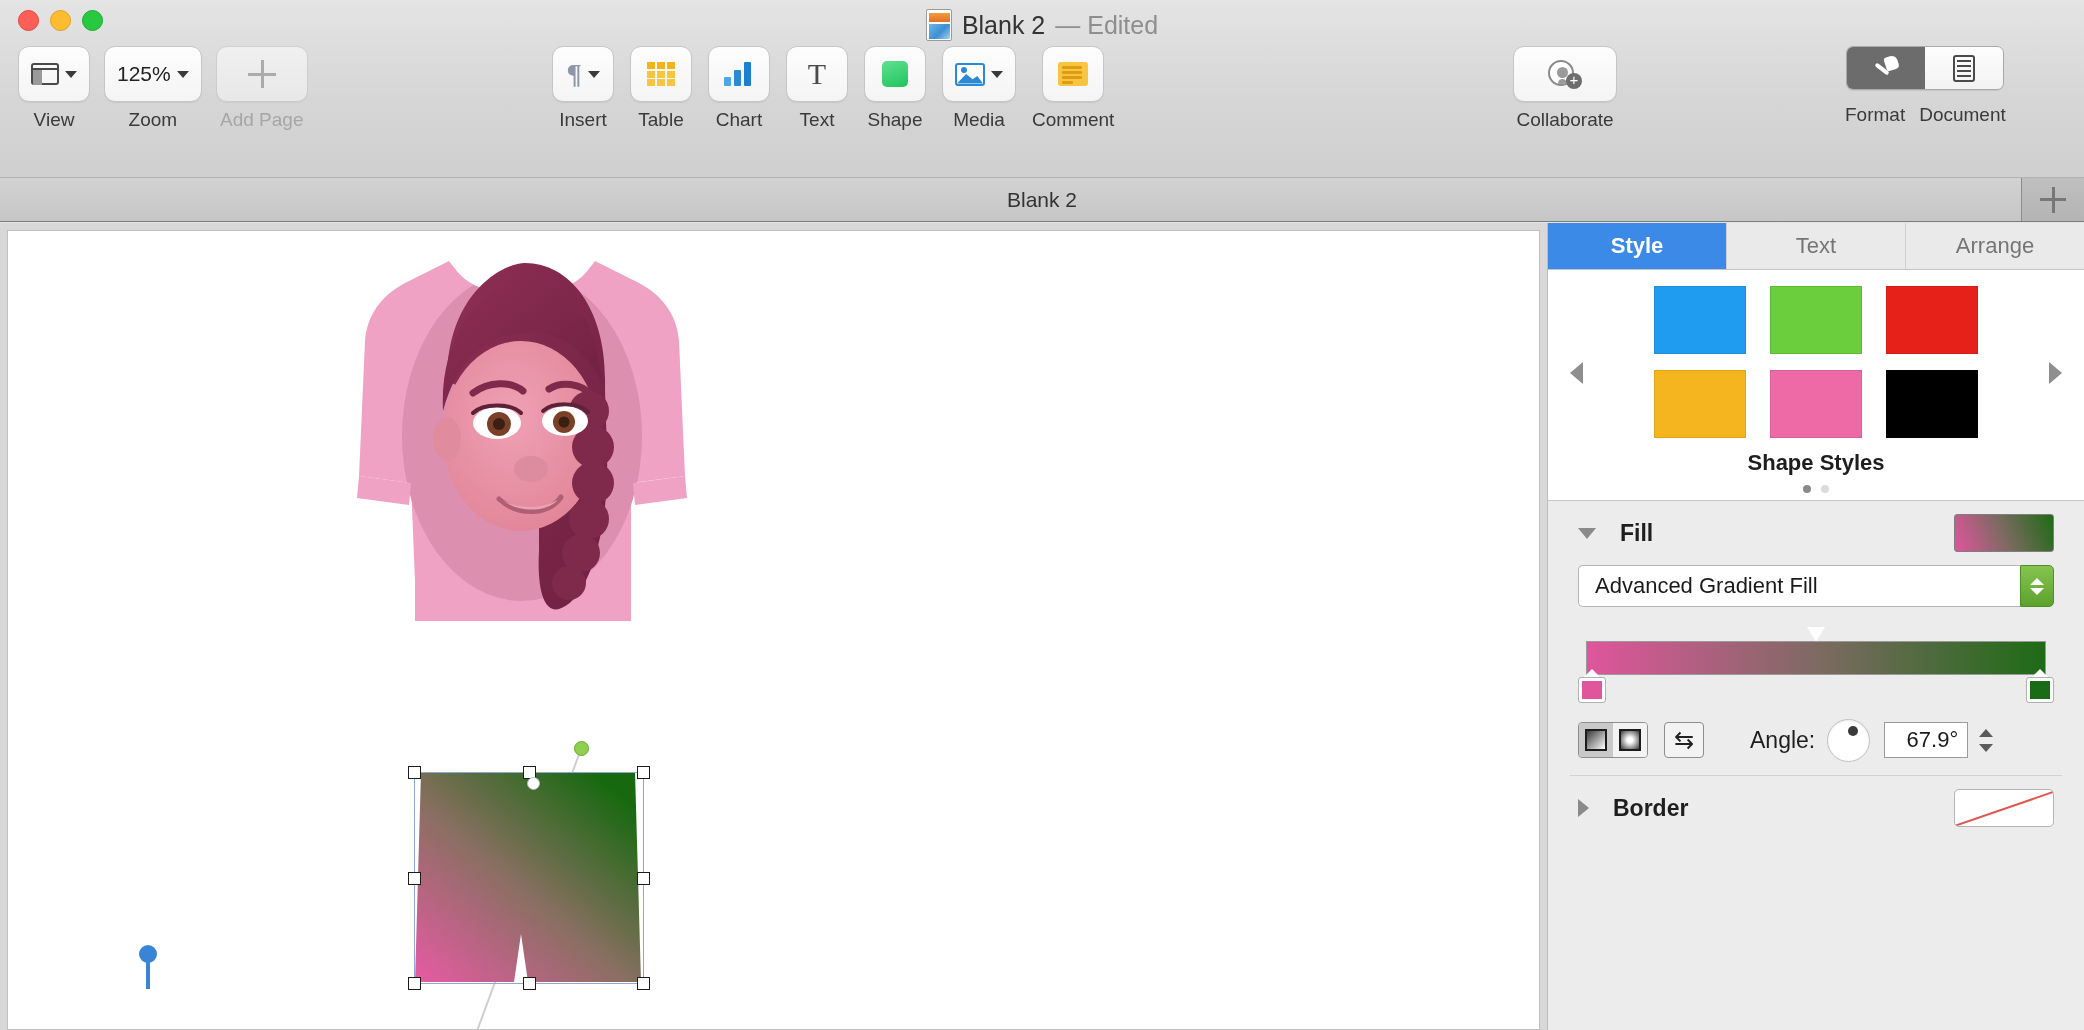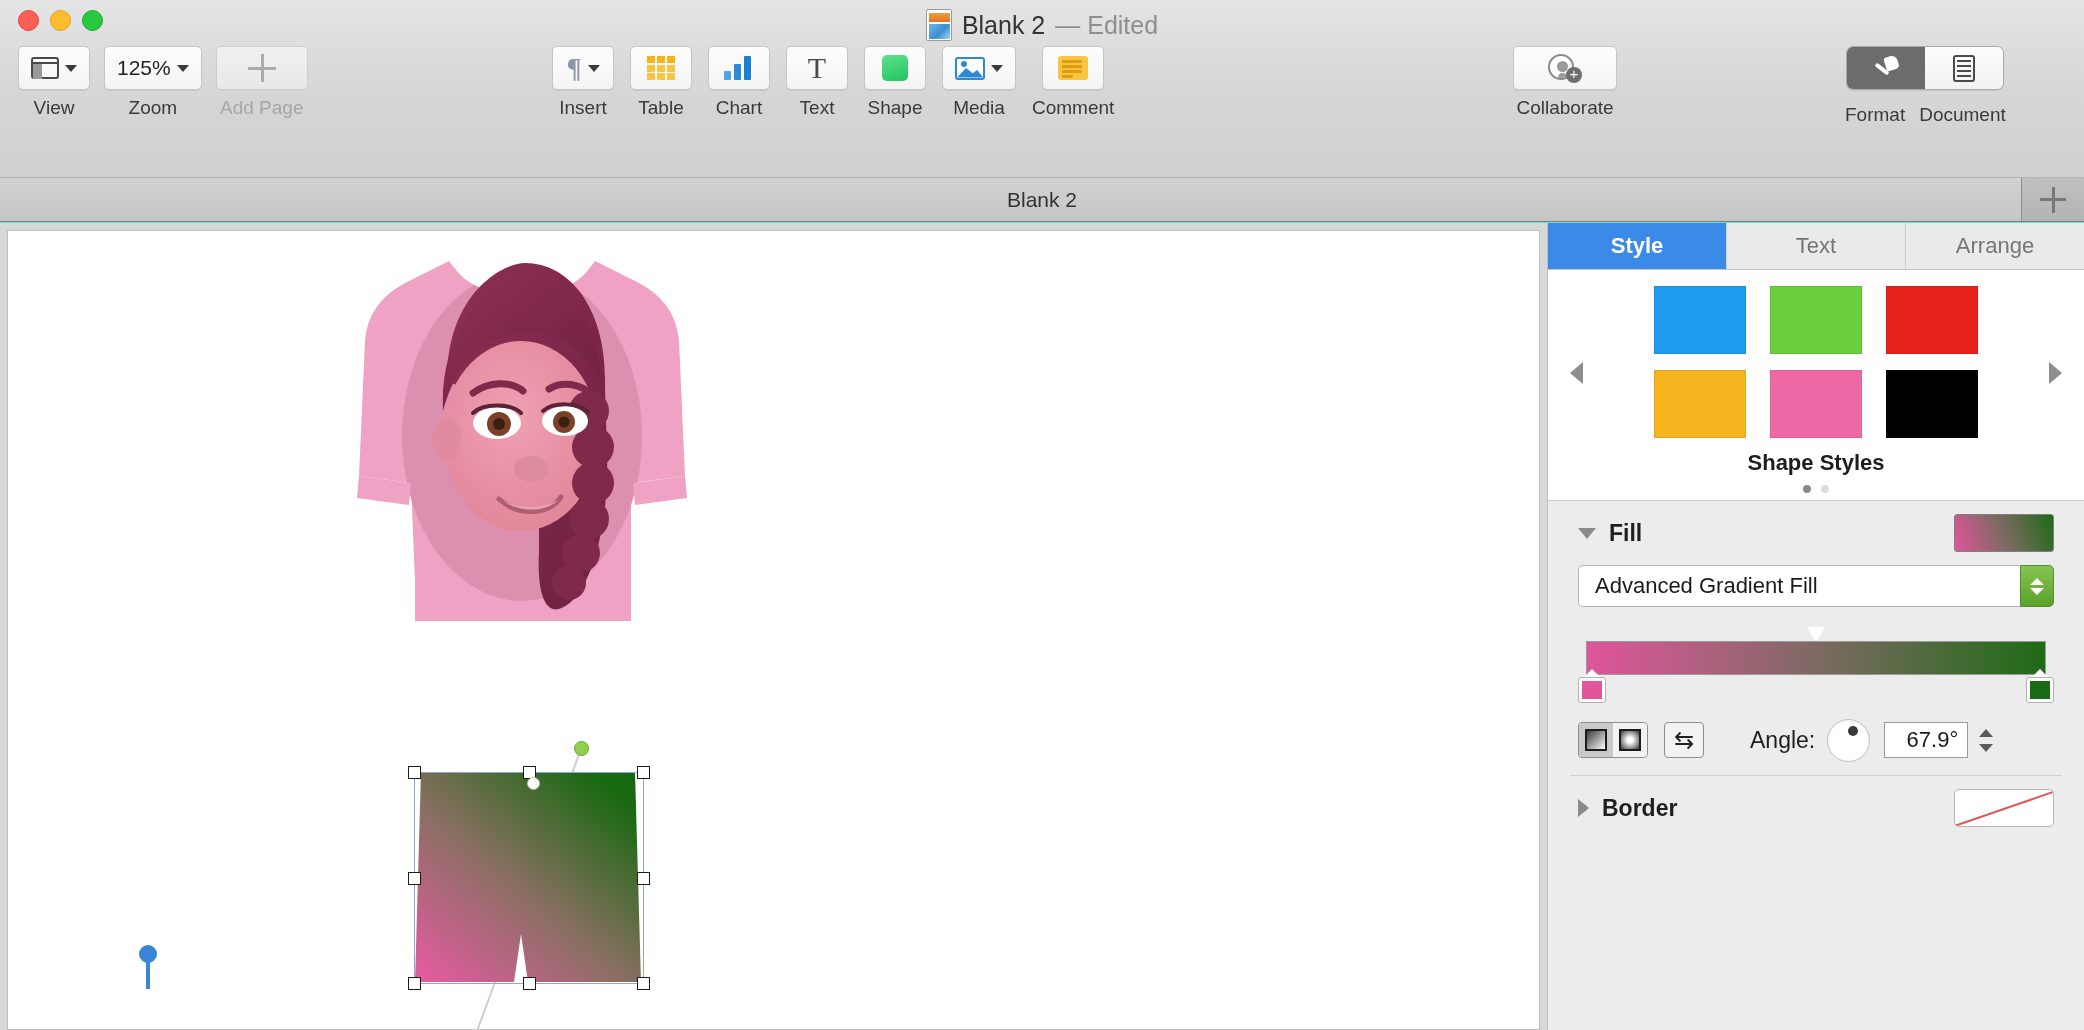--- a/index.html
+++ b/index.html
@@ -4,21 +4,21 @@
 <style>
   * { box-sizing: border-box; margin: 0; padding: 0; }
   html, body {
     width: 2084px; height: 1030px;
     font-family: "Liberation Sans", sans-serif;
     overflow: hidden;
     background: #ffffff;
   }
 
   
-  .window { position: relative; width: 2084px; height: 1030px; background:#5eead4; }
+  .window { position: relative; width: 2084px; height: 1030px; background:#e5e5e5; }
 
   
   .toolbar {
     position: absolute; left:0; top:0; width:2084px; height:178px;
     background: linear-gradient(180deg,#e4e4e4 0%, #d6d6d6 55%, #cfcfcf 100%);
     border-bottom: 1px solid #b3b3b3;
   }
   .traffic { position:absolute; left:18px; top:10px; display:flex; gap:11px; }
   .tl-dot { width:21px; height:21px; border-radius:50%; }
   .tl-close { background:#ff5f57; border:0.5px solid #e0443e; }
@@ -42,23 +42,23 @@
   }
   .doc-icon::after{
     content:""; position:absolute; left:2px; top:14px; width:21px; height:15px;
     background:linear-gradient(135deg,#6fb6e8,#3d8fd1 55%,#9fd4f0);
   }
 
   
   .tb-group { position:absolute; top:46px; display:flex; align-items:flex-start; }
   .tb-item { display:flex; flex-direction:column; align-items:center; width:auto; }
   .tb-btn {
-    height:44px; min-width:62px;
+    height:56px; min-width:62px;
     background:linear-gradient(180deg,#fdfdfd,#f4f4f4);
-    border:1px solid #c6c6c6; border-radius:5px;
+    border:1px solid #c6c6c6; border-radius:11px;
     box-shadow:0 1px 1px rgba(0,0,0,.07);
     display:flex; align-items:center; justify-content:center; gap:6px;
     padding:0 12px;
   }
   .tb-label { margin-top:7px; font-size:19px; color:#3a3a3a; white-space:nowrap; }
   .tb-label.dim { color:#a6a6a6; }
   .chev { width:0;height:0;border-left:6px solid transparent;border-right:6px solid transparent;border-top:7px solid #3a3a3a; }
   .zoom-val { font-size:21px; color:#222; }
 
   
@@ -186,21 +186,21 @@
   .arrow-l,.arrow-r{position:absolute;top:92px;width:0;height:0;}
   .arrow-l{left:22px;border-top:11px solid transparent;border-bottom:11px solid transparent;border-right:13px solid #8e8e8e;}
   .arrow-r{right:22px;border-top:11px solid transparent;border-bottom:11px solid transparent;border-left:13px solid #8e8e8e;}
   .styles-title{text-align:center;font-size:22px;color:#1e1e1e;font-weight:bold;margin-top:12px;}
   .dots{display:flex;gap:10px;justify-content:center;margin-top:9px;}
   .dots i{width:8px;height:8px;border-radius:50%;background:#dcdcdc;}
   .dots i.on{background:#8a8a8a;}
 
   
   .section{padding:0 30px;}
-  .sec-head{display:flex;align-items:center;height:64px;gap:13px;}
+  .sec-head{display:flex;align-items:center;height:64px;gap:24px;}
   .tri{width:0;height:0;}
   .tri.open{border-left:9px solid transparent;border-right:9px solid transparent;border-top:11px solid #8a8a8a;}
   .tri.closed{border-top:9px solid transparent;border-bottom:9px solid transparent;border-left:11px solid #8a8a8a;}
   .sec-title{font-size:23px;color:#1e1e1e;font-weight:bold;}
   .fill-preview{
     margin-left:auto;width:100px;height:38px;border:1px solid #7e7e7e;border-radius:3px;
     background:linear-gradient(67.9deg,#e0559c 0%,#7e6a63 48%, #1e6b16 100%);
   }
   .select-row{display:flex;height:42px;margin-bottom:20px;}
   .select-box{

